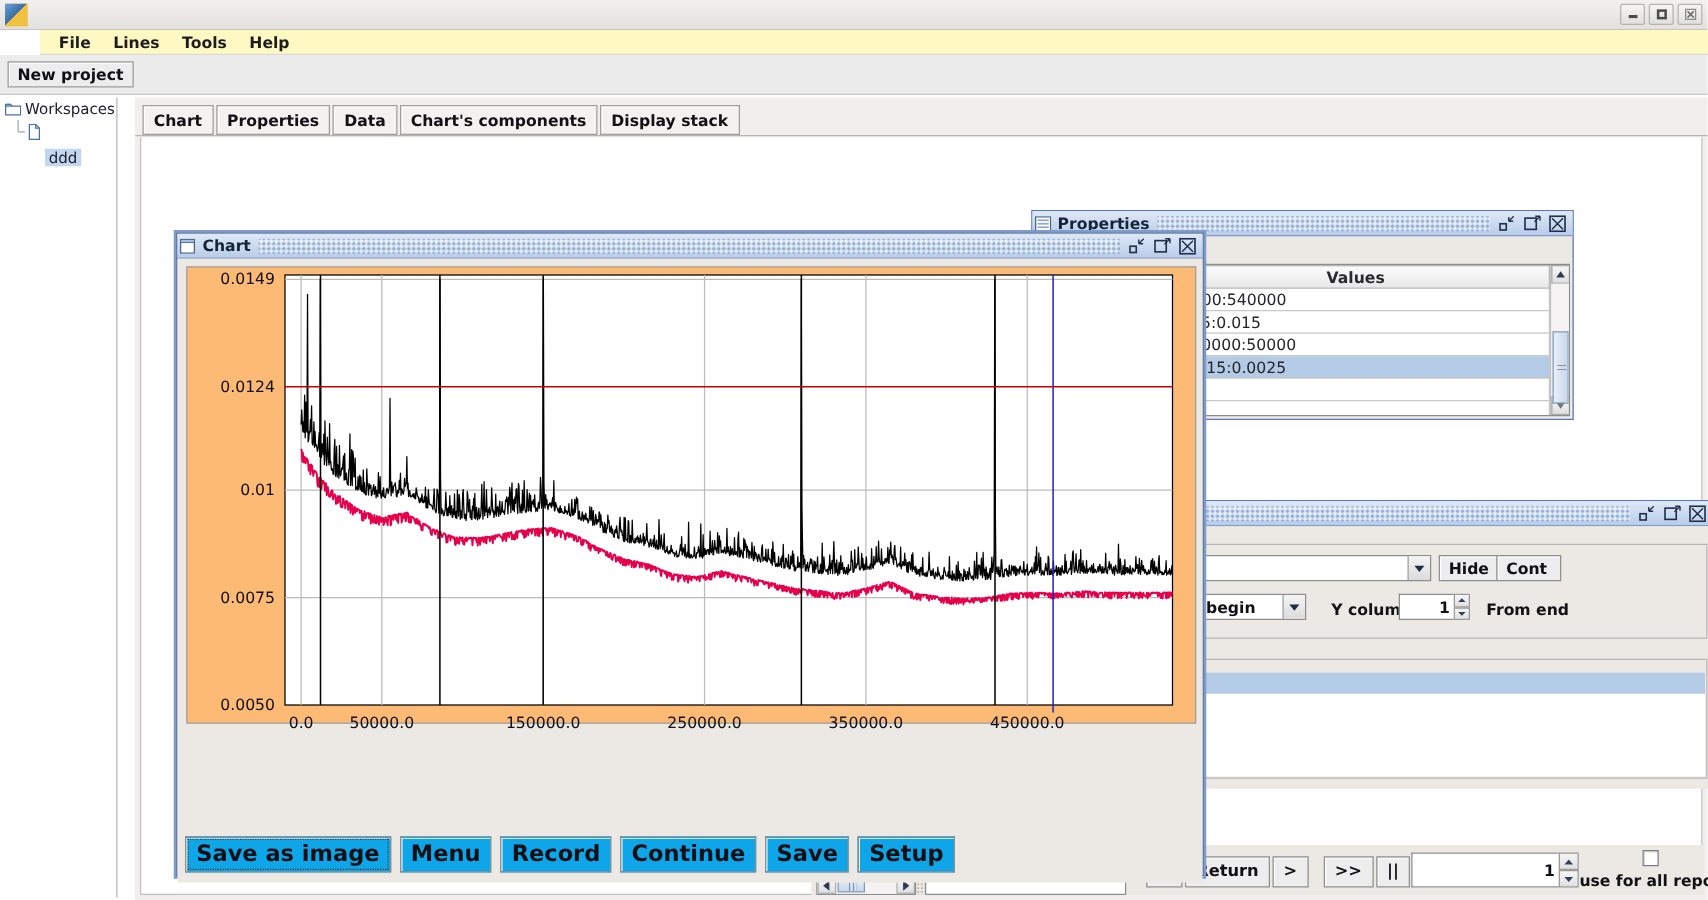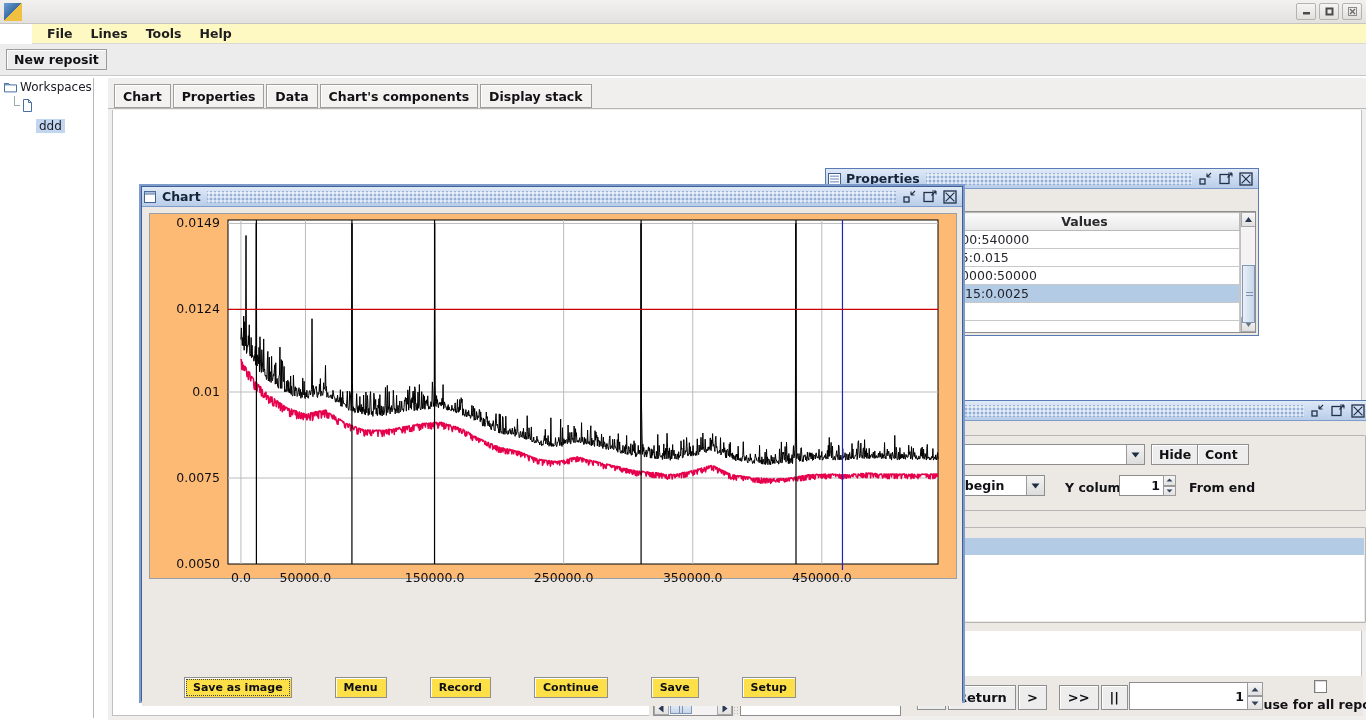--- a/index.html
+++ b/index.html
@@ -134,23 +134,23 @@
   #chart-body { position: absolute; left: 0; top: 20px; width: 100%; height: 499px;
                 background: #ece9e4; }
   #chart-canvas-wrap {
     position: absolute; left: 7px; top: 6px; width: 808px; height: 366px;
     background: #fdba74; border: 1px solid #9aa0a6;
   }
   #chart-buttons {
     position: absolute; left: 6px; bottom: 8px; display: flex; gap: 7px; align-items: center;
   }
   .cbtn {
-    border: 1px solid #8f8f8f; background: #fde047; box-shadow: inset 1px 1px 0 #ffffff;
-    padding: 3px 8px; font-size: 11px; font-weight: bold; color: #0f0f14;
-    font-family: "DejaVu Sans", sans-serif; white-space: nowrap; margin-left: 36px;
+    border: 1px solid #8f8f8f; background: #0ea5e9; box-shadow: inset 1px 1px 0 #ffffff;
+    padding: 3px 8px; font-size: 18px; font-weight: bold; color: #0f0f14;
+    font-family: "DejaVu Sans", sans-serif; white-space: nowrap;
   }
   .cbtn.focused { outline: 1px dotted #444; outline-offset: -3px; }
 
   
   #props-frame { left: 712px; top: 58px; width: 434px; height: 168px; }
   #props-body { position: absolute; left: 0; top: 20px; width: 100%; height: 148px; padding: 4px; }
   #props-table-wrap {
     position: absolute; left: 4px; top: 22px; width: 426px; height: 122px;
     background: #ffffff; border: 1px solid #8d8d8d; overflow: hidden;
     display: flex;
@@ -285,21 +285,21 @@
 </div>
 
 <div id="menubar">
   <div class="mi">File</div>
   <div class="mi">Lines</div>
   <div class="mi">Tools</div>
   <div class="mi">Help</div>
 </div>
 
 <div id="toolbar">
-  <div class="tbtn">New reposit</div>
+  <div class="tbtn">New project</div>
 </div>
 
 <div id="leftpanel">
   <div class="tree-row">
     <svg width="13" height="12" style="margin-right:3px">
       <path d="M0.5 2.5 h4 l1.2 1.4 h6.8 v7 h-12 z" fill="#ffffff" stroke="#4a6fa5" stroke-width="1"></path>
       <path d="M0.5 2.5 h4 l1.2 1.4 h-5.2 z" fill="#9fb9dc" stroke="#4a6fa5" stroke-width="0.8"></path>
     </svg>
     <span class="lbl">Workspaces</span>
   </div>

